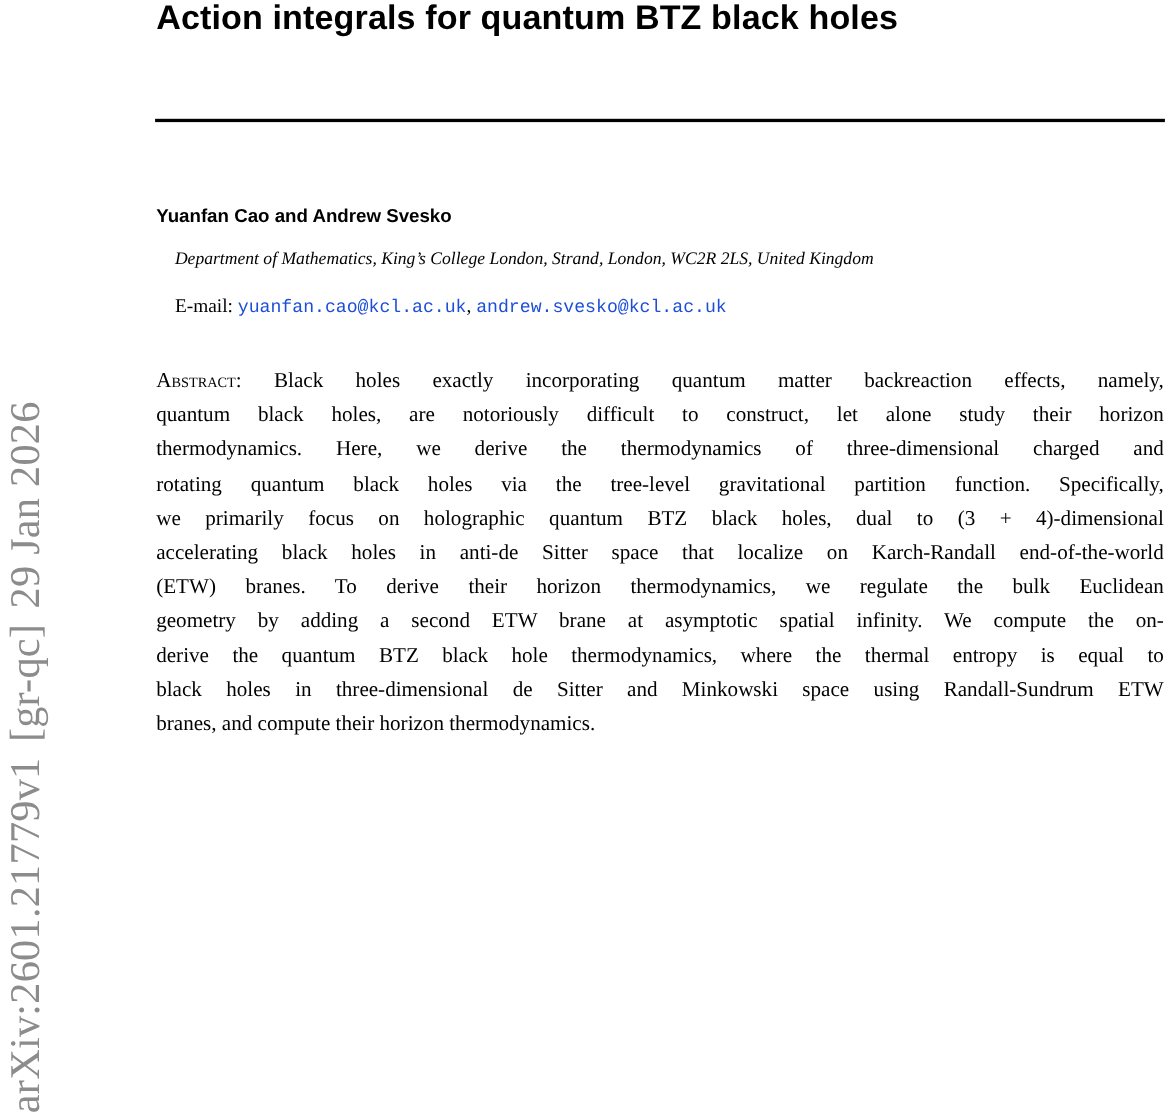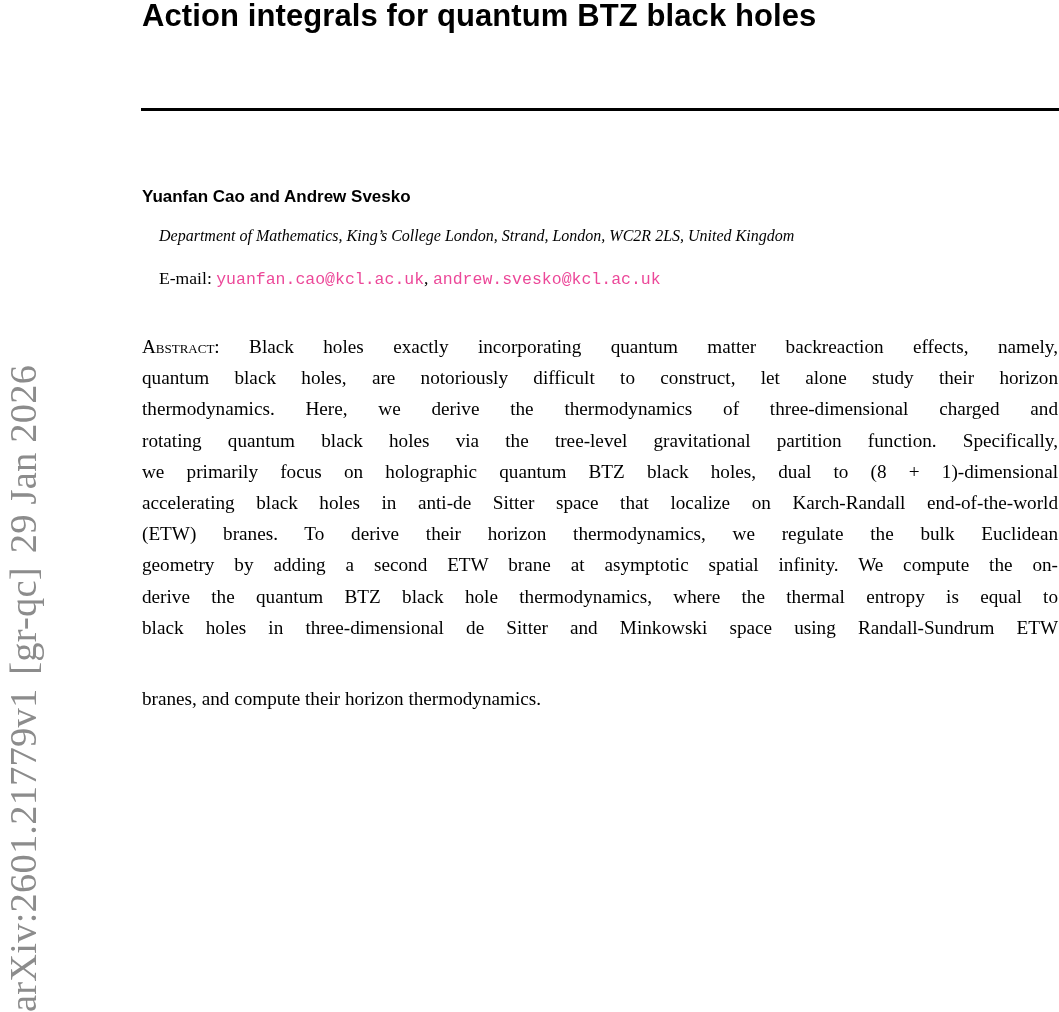--- a/index.html
+++ b/index.html
@@ -58,21 +58,21 @@
       position: absolute;
       left: 159px;
       top: 267px;
       font-size: 17.6px;
       line-height: 22px;
       white-space: nowrap;
     }
     .email-label { }
     .email-link {
       font-family: "Liberation Mono", "DejaVu Sans Mono", monospace;
-      color: #ec4899;
+      color: #1d4ed8;
       font-size: 16.5px;
       text-decoration: none;
     }
     .abstract {
       position: absolute;
       left: 142px;
       top: 331px;
       width: 916px;
       font-size: 19.2px;
       line-height: 31.2px;
@@ -80,21 +80,20 @@
     }
     .abstract .line {
       display: block;
       text-align: justify;
       text-align-last: justify;
       white-space: nowrap;
       overflow: visible;
     }
     .abstract .line.last {
       text-align-last: left;
-      margin-top: 40px;
     }
     .abstract-heading {
       font-variant: small-caps;
     }
     .arxiv-stamp {
       position: absolute;
       left: 0px;
       top: 1012px;
       transform-origin: 0 0;
       transform: rotate(-90deg);
@@ -127,20 +126,20 @@
 <div class="email-line">
   <span class="email-label">E-mail:</span>
   <a class="email-link">yuanfan.cao@kcl.ac.uk</a><span>, </span><a class="email-link">andrew.svesko@kcl.ac.uk</a>
 </div>
 
 <div class="abstract">
   <span class="line"><span class="abstract-heading">Abstract:</span><span> Black holes exactly incorporating quantum matter backreaction effects, namely,</span></span>
   <span class="line">quantum black holes, are notoriously difficult to construct, let alone study their horizon</span>
   <span class="line">thermodynamics.  Here, we derive the thermodynamics of three-dimensional charged and</span>
   <span class="line">rotating quantum black holes via the tree-level gravitational partition function. Specifically,</span>
-  <span class="line">we primarily focus on holographic quantum BTZ black holes, dual to (8 + 1)-dimensional</span>
+  <span class="line">we primarily focus on holographic quantum BTZ black holes, dual to (3 + 4)-dimensional</span>
   <span class="line">accelerating black holes in anti-de Sitter space that localize on Karch-Randall end-of-the-world</span>
   <span class="line">(ETW) branes.  To derive their horizon thermodynamics, we regulate the bulk Euclidean</span>
   <span class="line">geometry by adding a second ETW brane at asymptotic spatial infinity. We compute the on-</span>
   <span class="line">derive the quantum BTZ black hole thermodynamics, where the thermal entropy is equal to</span>
   <span class="line">black holes in three-dimensional de Sitter and Minkowski space using Randall-Sundrum ETW</span>
   <span class="line last">branes, and compute their horizon thermodynamics.</span>
 </div>
 
 </body></html>

